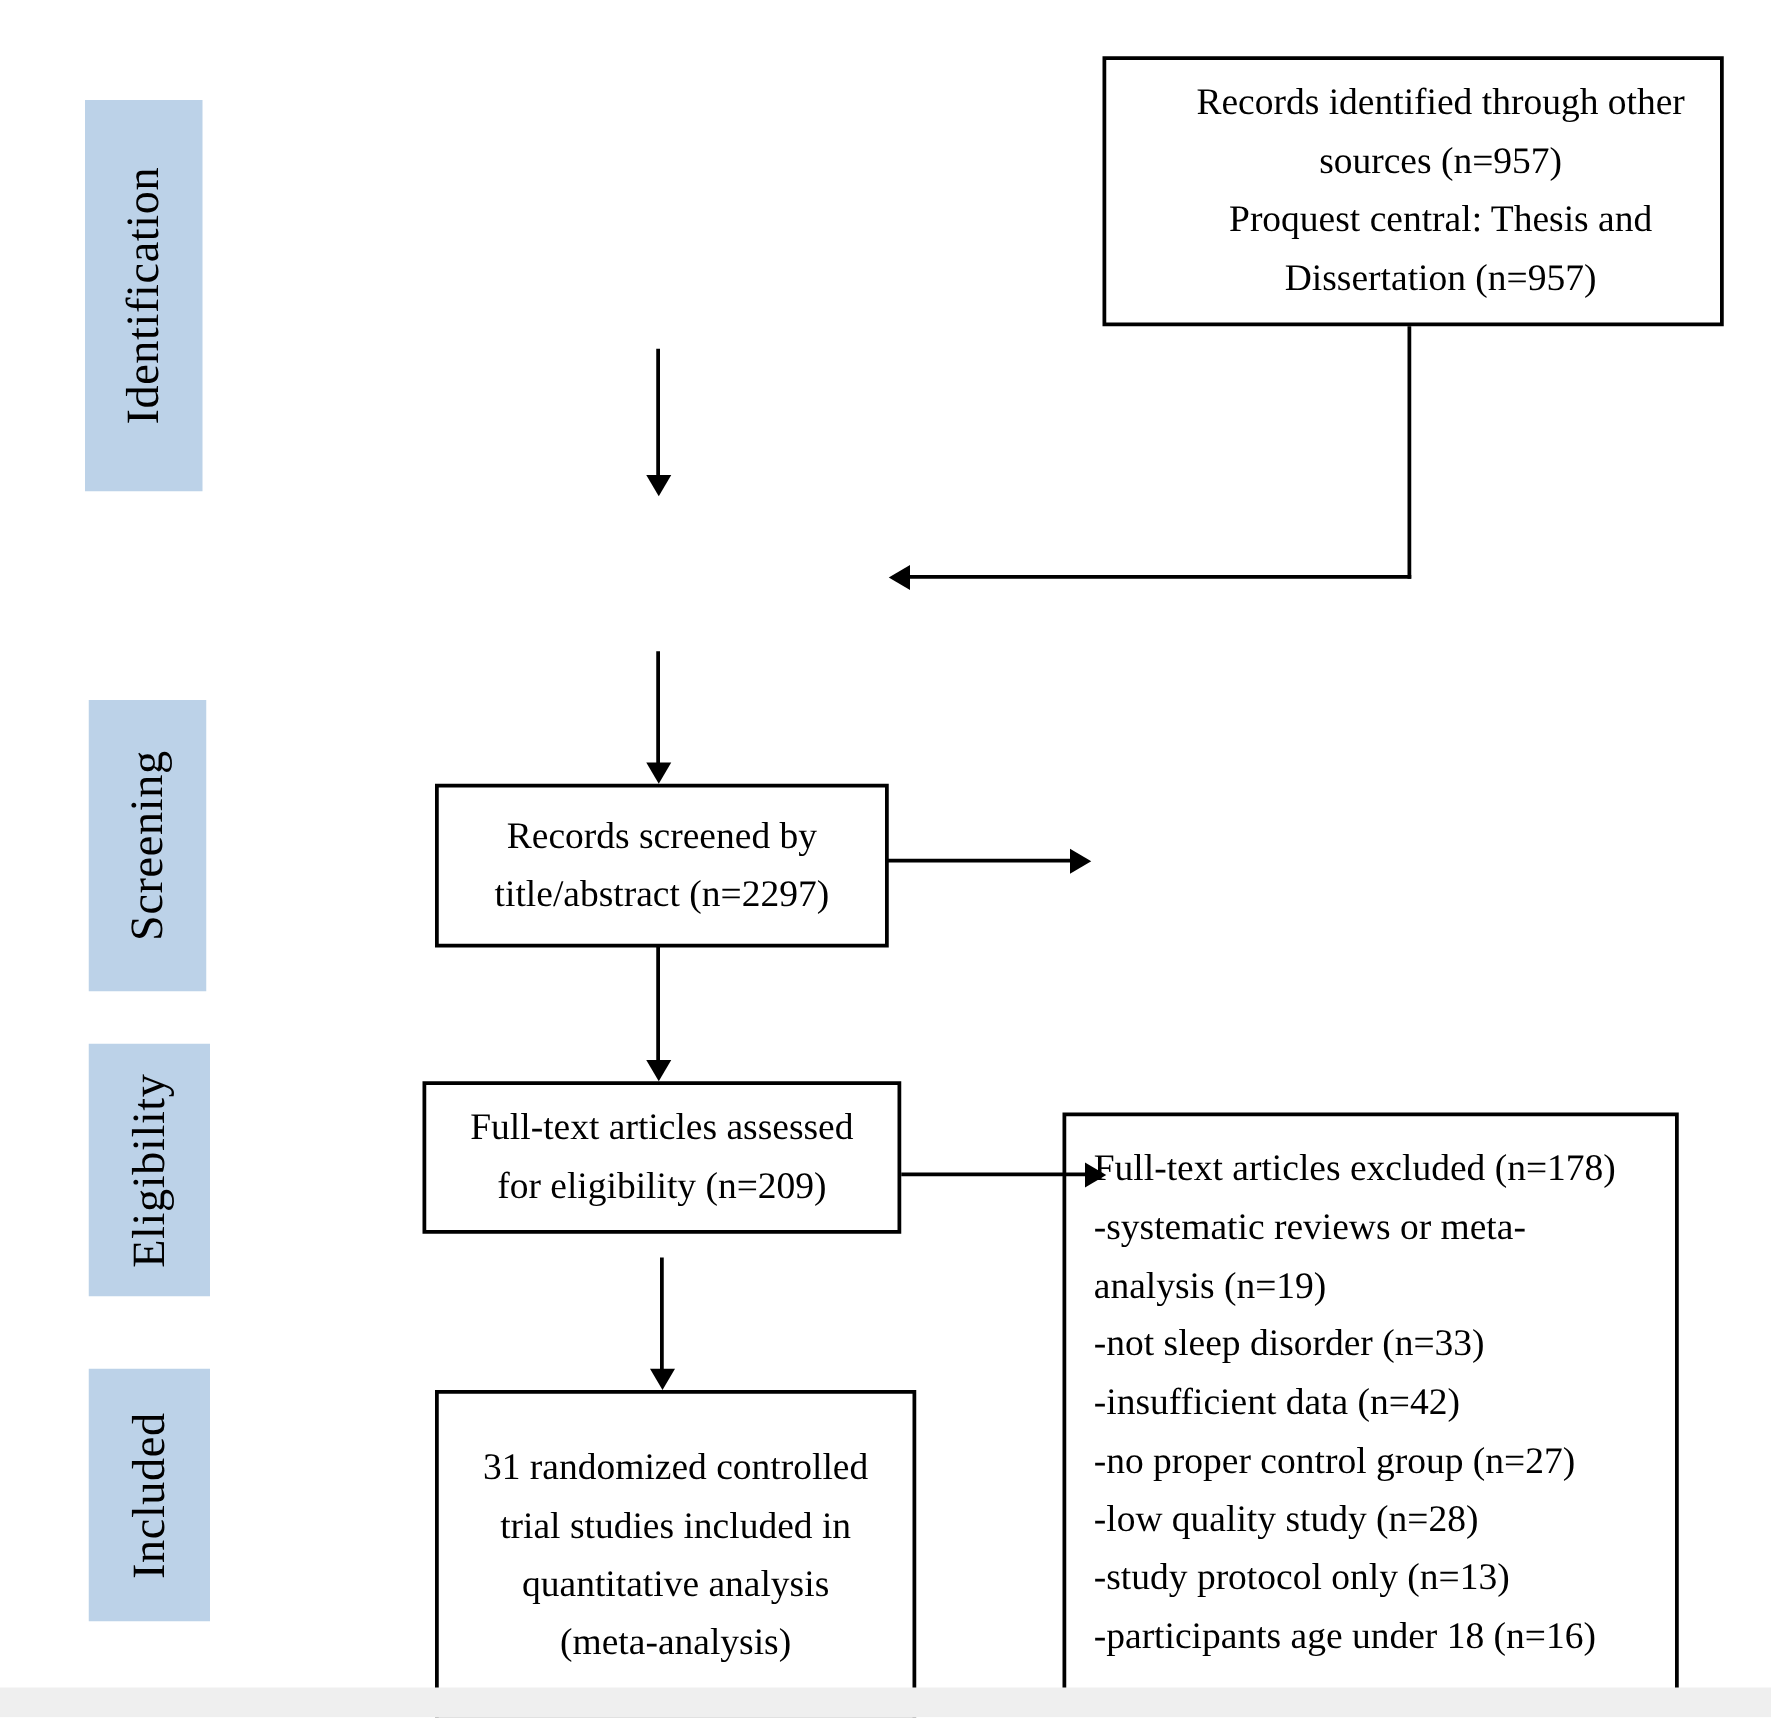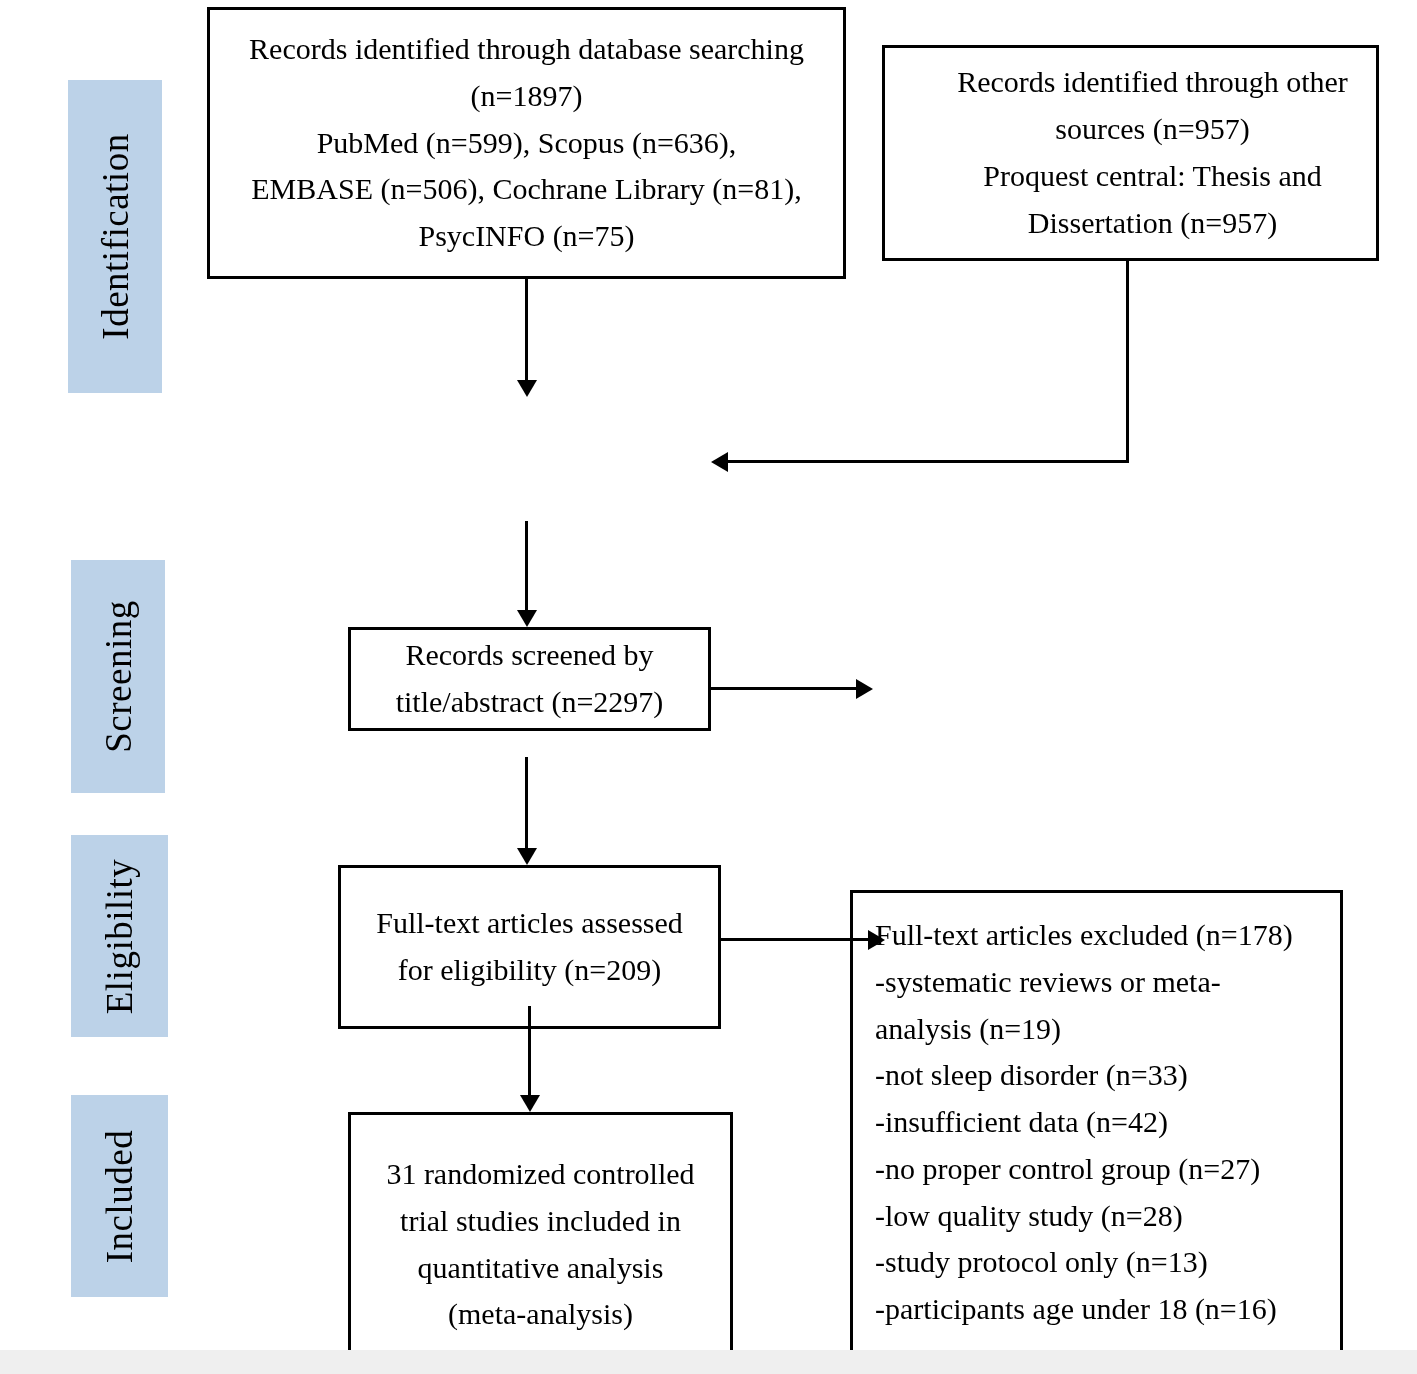--- a/index.html
+++ b/index.html
@@ -67,43 +67,36 @@
   <div class="stage" style="left:71px;top:560px;width:94px;height:233px;">
     <span class="stage-text">Screening</span>
   </div>
   <div class="stage" style="left:71px;top:835px;width:97px;height:202px;">
     <span class="stage-text">Eligibility</span>
   </div>
   <div class="stage" style="left:71px;top:1095px;width:97px;height:202px;">
     <span class="stage-text">Included</span>
   </div>
 
-  <div class="node center" style="left:207px;top:7px;width:639px;height:272px;">
-    <div class="node-text">Records identified through database searching
-(n=1897)
-PubMed (n=599), Scopus (n=636),
-EMBASE (n=506), Cochrane Library (n=81),
-PsycINFO (n=75)</div>
-  </div>
 
   <div class="node center" style="left:882px;top:45px;width:497px;height:216px;padding-left:44px;">
     <div class="node-text">Records identified through other
 sources (n=957)
 Proquest central: Thesis and
 Dissertation (n=957)</div>
   </div>
 
 
-  <div class="node center" style="left:348px;top:627px;width:363px;height:104px;">
+  <div class="node center" style="left:348px;top:627px;width:363px;height:131px;">
     <div class="node-text">Records screened by
 title/abstract (n=2297)</div>
   </div>
 
 
-  <div class="node center" style="left:338px;top:865px;width:383px;height:164px;">
+  <div class="node center" style="left:338px;top:865px;width:383px;height:122px;">
     <div class="node-text">Full-text articles assessed
 for eligibility (n=209)</div>
   </div>
 
   <div class="node left" style="left:850px;top:890px;width:493px;height:465px;">
     <div class="node-text" style="padding:0 18px 0 22px;">Full-text articles excluded (n=178)
 -systematic reviews or meta-
 analysis (n=19)
 -not sleep disorder (n=33)
 -insufficient data (n=42)

